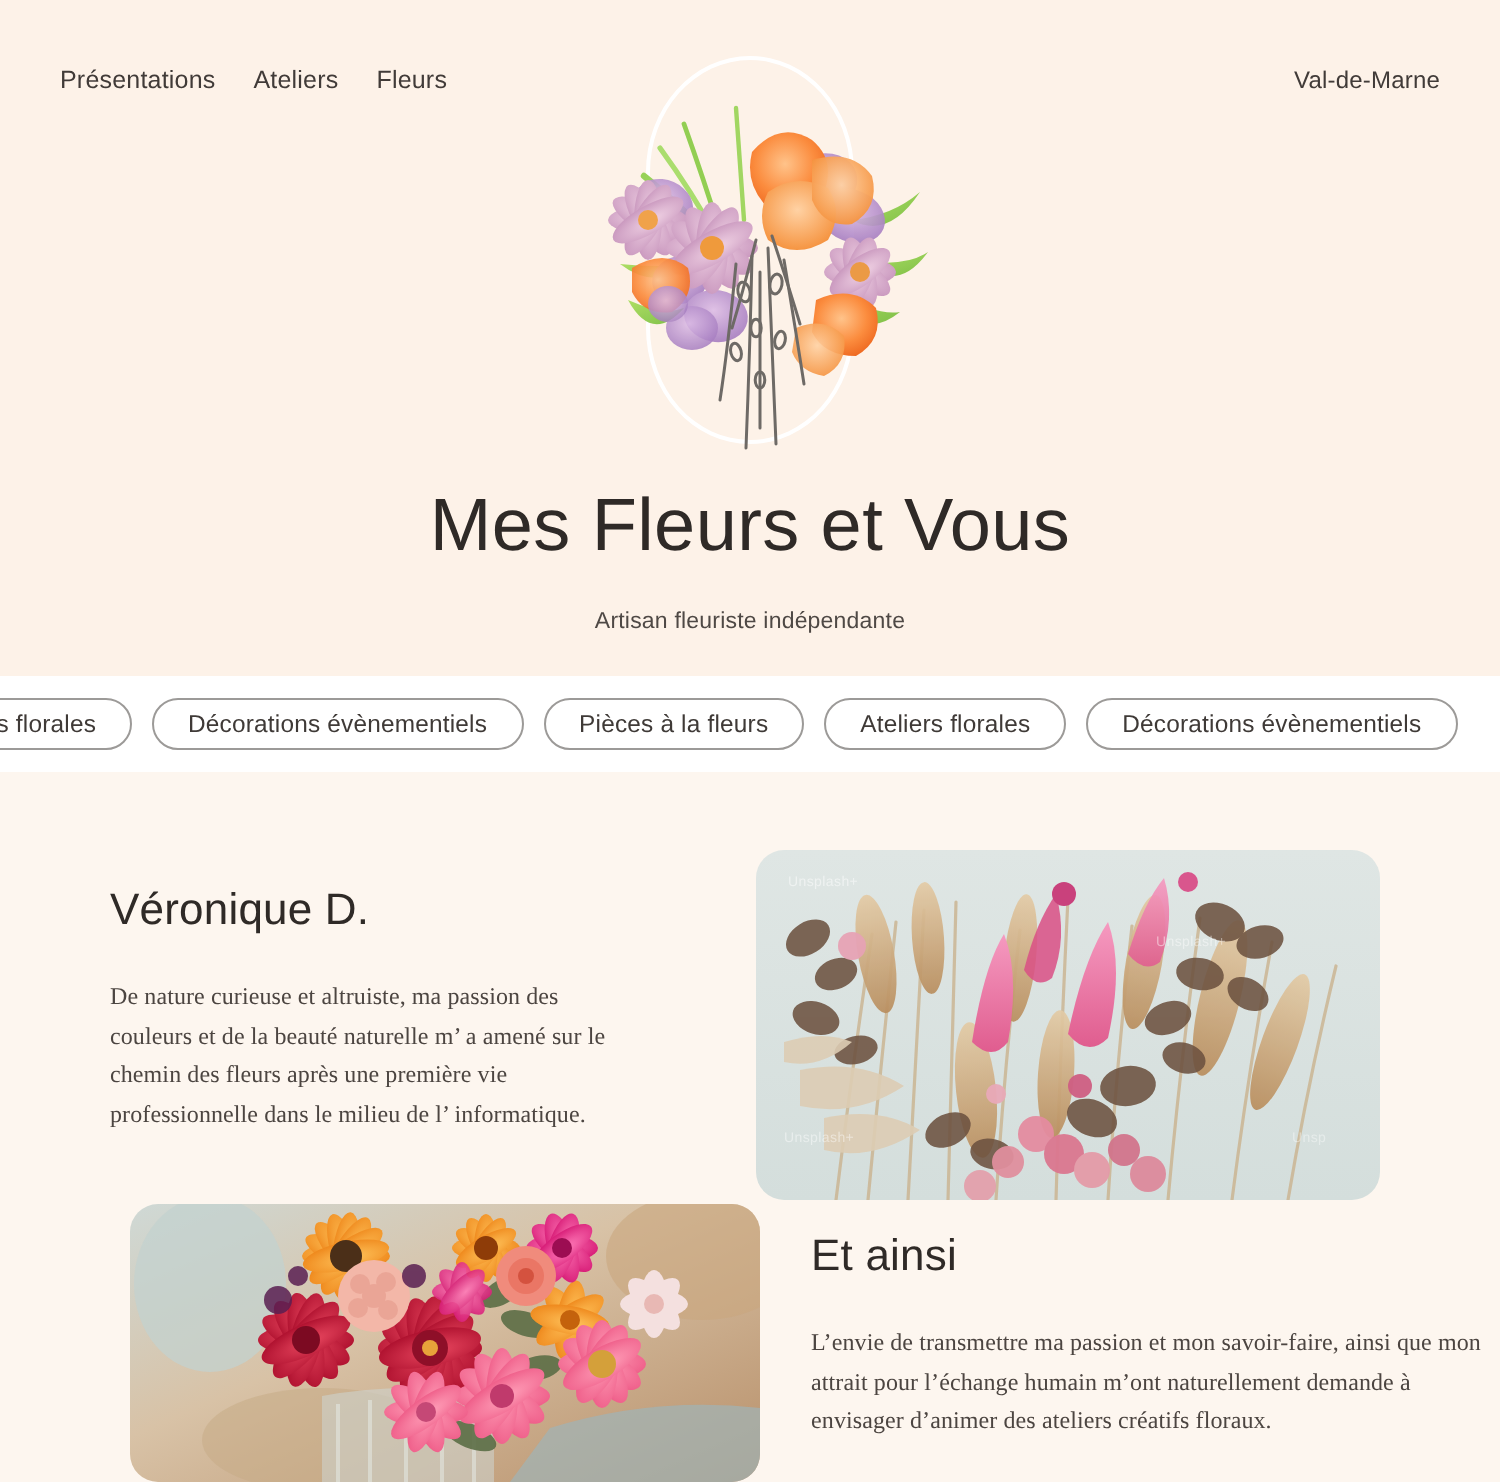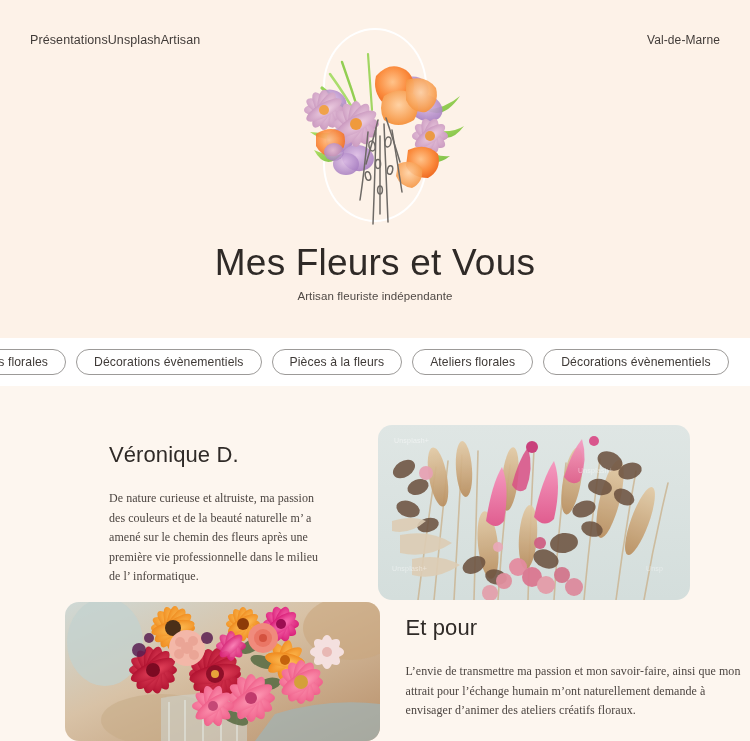--- a/index.html
+++ b/index.html
@@ -43,20 +43,21 @@
     display: flex;
     align-items: center;
     justify-content: space-between;
     padding: 0 30px;
     z-index: 5;
   }
 
   .nav-left {
     display: flex;
     align-items: center;
+    gap: 19px;
     justify-content: space-between;
   }
 
   .nav-link {
     font-size: 12.5px;
     color: #413b38;
     letter-spacing: .1px;
     text-decoration: none;
     white-space: nowrap;
     cursor: pointer;
@@ -108,21 +109,21 @@
 
   .site-title {
     font-size: 37px;
     font-weight: 400;
     color: #2f2a27;
     letter-spacing: .2px;
     line-height: 1.08;
   }
 
   .site-tagline {
-    margin-top: 7px;
+    margin-top: 22px;
     font-size: 11.5px;
     color: #4f4945;
     letter-spacing: .1px;
   }
 
   
   .marquee {
     position: relative;
     width: 750px;
     height: 48px;
@@ -177,23 +178,22 @@
   }
 
   .row-two {
     top: 211px;
     left: 0;
     width: 750px;
   }
 
   .text-col-left {
     width: 312px;
-    padding-left: 99px;
+    padding-left: 55px;
     padding-top: 18px;
-    margin-left: 10px;
   }
 
   .text-col-right {
     width: 350px;
     padding-top: 18px;
   }
 
   .section-heading {
     font-size: 22px;
     font-weight: 400;
@@ -245,22 +245,22 @@
 </head>
 <body>
 
 <div class="page">
 
   <div class="hero">
 
     <div class="topbar">
       <nav class="nav-left">
         <a class="nav-link">Présentations</a>
-        <a class="nav-link">Unsplash</a>
-        <a class="nav-link">Artisan</a>
+        <a class="nav-link">Ateliers</a>
+        <a class="nav-link">Fleurs</a>
       </nav>
       <div class="nav-right">Val-de-Marne</div>
     </div>
 
     <div class="logo-wrap">
       <div class="logo-pill"></div>
       <svg class="logo-art" viewBox="0 0 190 208">
         <defs>
           <radialGradient id="pOr" cx="45%" cy="40%" r="62%">
             <stop offset="0%" stop-color="#ffc38a"></stop>
@@ -394,21 +394,21 @@
     <div class="row row-one">
       <div class="text-col-left">
         <h2 class="section-heading">Véronique D.</h2>
         <p class="section-body">De nature curieuse et altruiste, ma passion des couleurs et de la beauté naturelle m’ a amené sur le chemin des fleurs après une première vie professionnelle dans le milieu de l’ informatique.</p>
       </div>
     </div>
 
     <div class="row row-two">
       <div style="width:412px"></div>
       <div class="text-col-right">
-        <h2 class="section-heading">Et pour</h2>
+        <h2 class="section-heading">Et ainsi</h2>
         <p class="section-body">L’envie de transmettre ma passion et mon savoir-faire, ainsi que mon attrait pour l’échange humain m’ont naturellement demande à envisager d’animer des ateliers créatifs floraux.</p>
       </div>
     </div>
   </div>
 
   <div class="photo photo-dried">
     <svg viewBox="0 0 312 175" preserveAspectRatio="none">
       <defs>
         <linearGradient id="bgDry" x1="0" y1="0" x2="0" y2="1">
           <stop offset="0%" stop-color="#dfe6e4"></stop>

